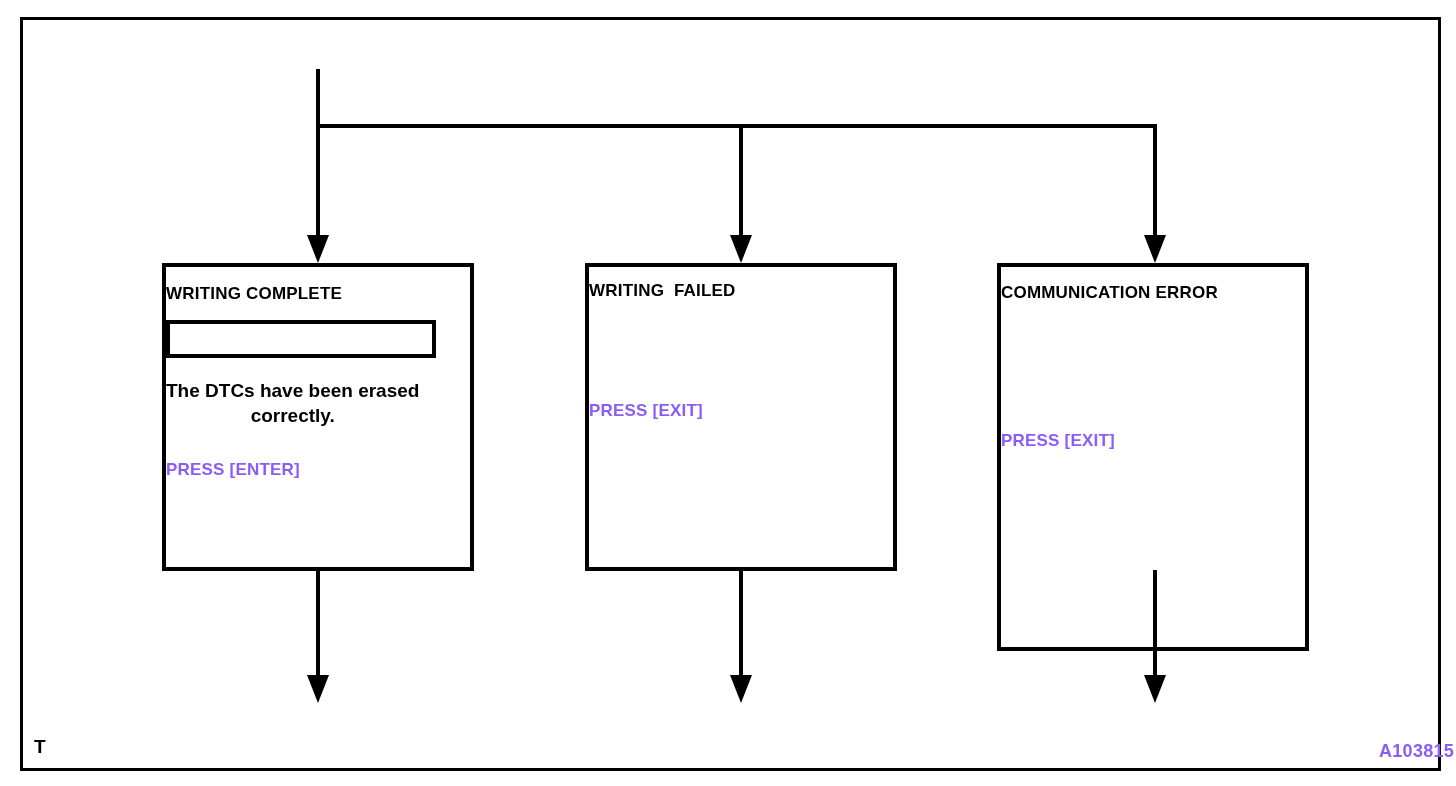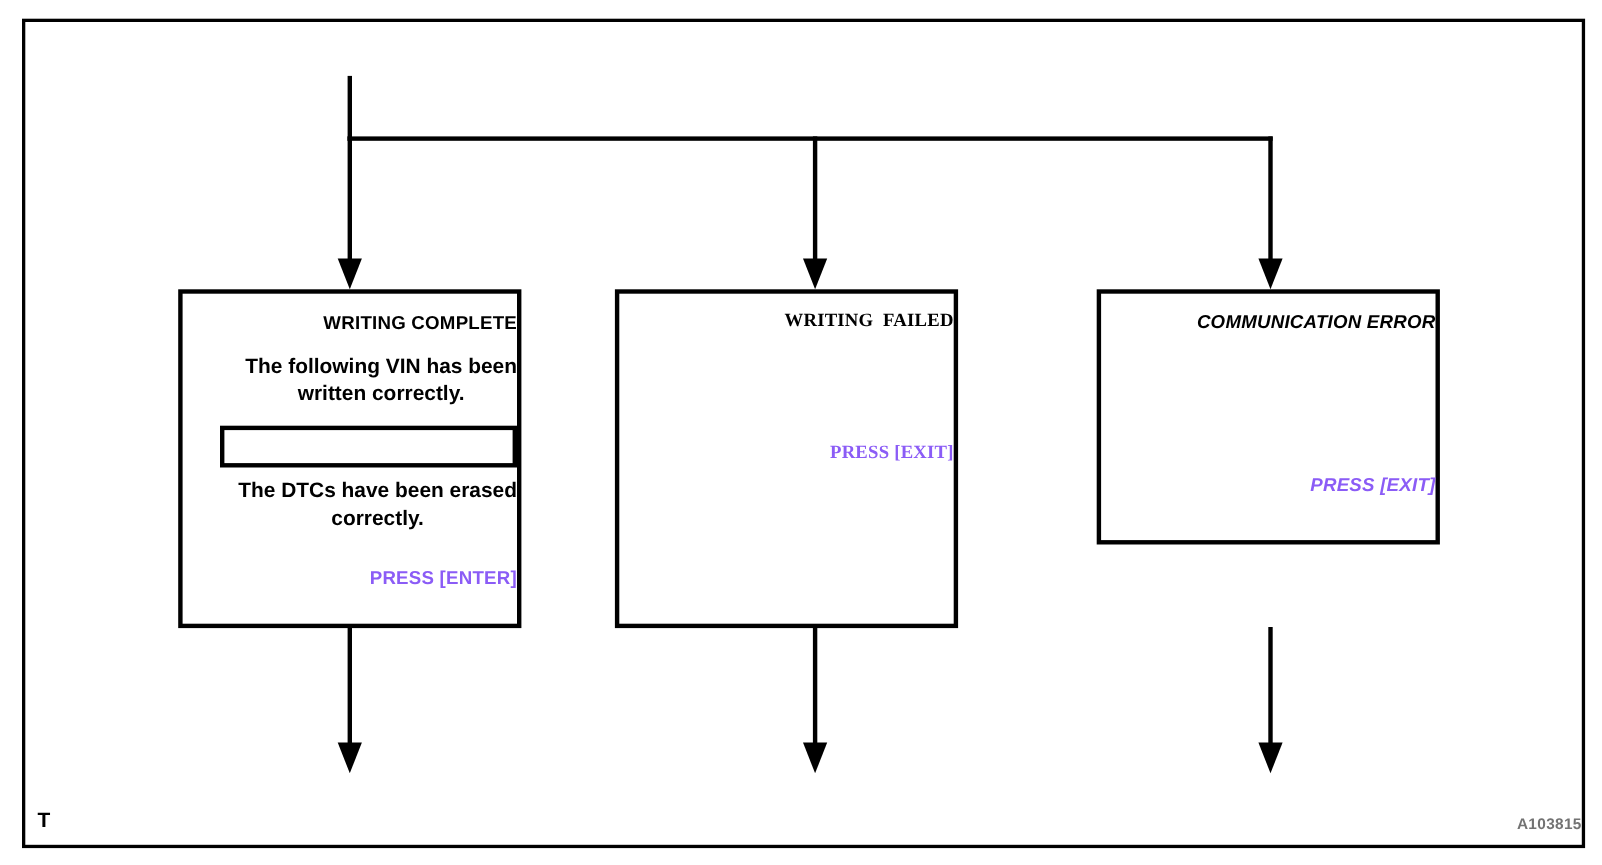--- a/index.html
+++ b/index.html
@@ -52,21 +52,21 @@
   }
 
   
   .screen-box {
     position: absolute;
     border: 4px solid #000000;
     box-sizing: border-box;
     background: #ffffff;
     display: flex;
     flex-direction: column;
-    align-items: flex-end;
+    align-items: flex-start;
   }
   .box-title {
     font-size: 17px;
     font-weight: bold;
     letter-spacing: 0.2px;
     color: #000000;
     text-align: center;
     white-space: pre;
     line-height: 1.1;
   }
@@ -88,21 +88,21 @@
   .vin-field {
     border: 4px solid #000000;
     box-sizing: border-box;
     background: #ffffff;
   }
 
   
   #box-writing-complete .box-title   { margin-top: 18px; }
   #box-writing-complete .box-body-1  { margin-top: 17px; }
   #box-writing-complete .vin-field   { margin-top: 16px; width: 270px; height: 38px; }
-  #box-writing-complete .box-body-2  { margin-top: 9px; }
+  #box-writing-complete .box-body-2  { margin-top: 20px; }
   #box-writing-complete .box-footer  { margin-top: 32px; }
 
   
   #box-writing-failed .box-title  { margin-top: 15px; }
   #box-writing-failed .box-body   { margin-top: 84px; }
   #box-writing-failed .box-footer { margin-top: 100px; }
 
   
   #box-communication-error .box-title  { margin-top: 17px; }
   #box-communication-error .box-body   { margin-top: 90px; }
@@ -110,24 +110,24 @@
 
   
   .corner-mark {
     position: absolute;
     font-size: 19px;
     font-weight: bold;
     color: #000000;
   }
   .figure-code {
     position: absolute;
-    font-size: 14px;
+    font-size: 18px;
     font-weight: bold;
     letter-spacing: 0.3px;
-    color: #737373;
+    color: #8b5cf6;
   }
 </style>
 </head>
 <body>
 
 <div id="canvas">
 
   <div class="outer-frame"></div>
 
   <div class="v-line" style="left:316px; top:69px; height:59px;"></div>
@@ -138,34 +138,32 @@
   <div class="arrow-head" style="left:307px; top:235px;"></div>
 
   <div class="v-line" style="left:739px; top:124px; height:113px;"></div>
   <div class="arrow-head" style="left:730px; top:235px;"></div>
 
   <div class="v-line" style="left:1153px; top:124px; height:113px;"></div>
   <div class="arrow-head" style="left:1144px; top:235px;"></div>
 
   <div class="screen-box" id="box-writing-complete" style="left:162px; top:263px; width:312px; height:308px;">
     <div class="box-title">WRITING COMPLETE</div>
-    <div class="box-body box-body-1">The following VIN has been
-written correctly.</div>
     <div class="vin-field"></div>
     <div class="box-body box-body-2">The DTCs have been erased
 correctly.</div>
     <div class="box-footer">PRESS [ENTER]</div>
   </div>
 
-  <div class="screen-box" id="box-writing-failed" style="left:559px; top:263px; width:312px; height:308px;font-family:Liberation Serif, serif;">
+  <div class="screen-box" id="box-writing-failed" style="left:585px; top:263px; width:312px; height:308px;">
     <div class="box-title">WRITING  FAILED</div>
     <div class="box-footer">PRESS [EXIT]</div>
   </div>
 
-  <div class="screen-box" id="box-communication-error" style="left:997px; top:263px; width:312px; height:232px;font-style:italic;">
+  <div class="screen-box" id="box-communication-error" style="left:997px; top:263px; width:312px; height:388px;">
     <div class="box-title">COMMUNICATION ERROR</div>
     <div class="box-footer">PRESS [EXIT]</div>
   </div>
 
   <div class="v-line" style="left:316px; top:570px; height:107px;"></div>
   <div class="arrow-head" style="left:307px; top:675px;"></div>
 
   <div class="v-line" style="left:739px; top:570px; height:107px;"></div>
   <div class="arrow-head" style="left:730px; top:675px;"></div>
 

